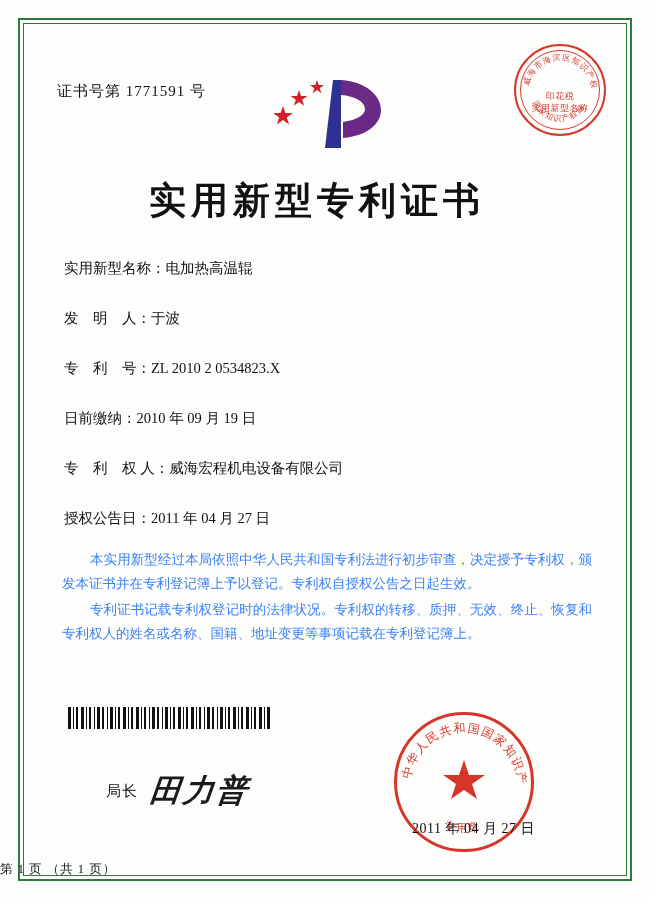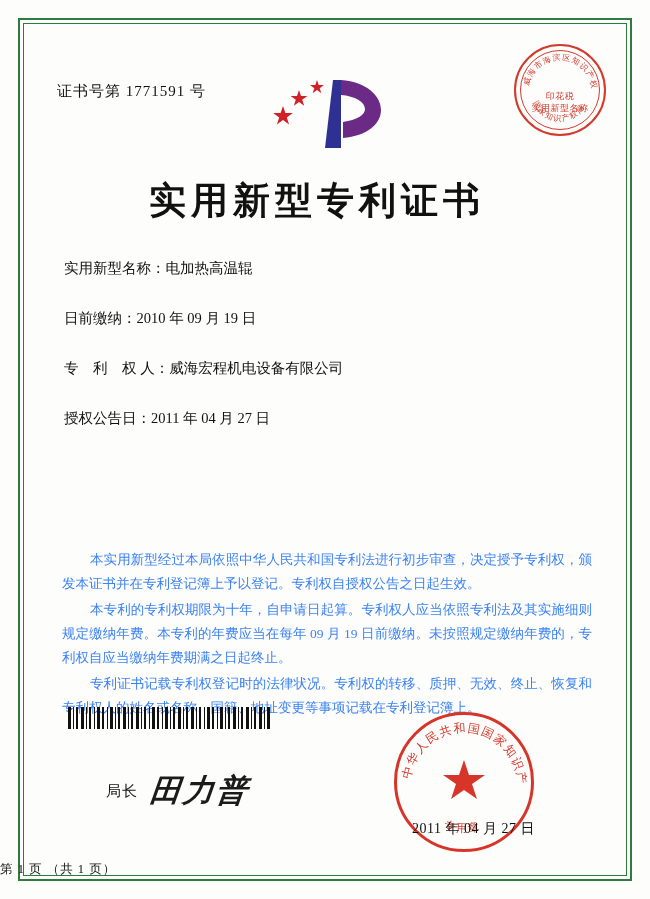--- a/index.html
+++ b/index.html
@@ -260,33 +260,38 @@
     </svg>
   </div>
 
   <div class="main-title">实用新型专利证书</div>
 
   <div class="fields">
     <div class="field-row">
       <span class="field-label">实用新型名称：</span><span class="field-value">电加热高温辊</span>
     </div>
     <div class="field-row">
+      <span class="field-label">发　明　人：</span><span class="field-value">于波</span>
+    </div>
+    <div class="field-row">
+      <span class="field-label">专　利　号：</span><span class="field-value">ZL 2010 2 0534823.X</span>
+    </div>
+    <div class="field-row">
       <span class="field-label">日前缴纳：</span><span class="field-value">2010 年 09 月 19 日</span>
     </div>
     <div class="field-row">
       <span class="field-label">专　利　权 人：</span><span class="field-value">威海宏程机电设备有限公司</span>
     </div>
     <div class="field-row">
       <span class="field-label">授权公告日：</span><span class="field-value">2011 年 04 月 27 日</span>
     </div>
   </div>
 
   <div class="body-text">
     <p>本实用新型经过本局依照中华人民共和国专利法进行初步审查，决定授予专利权，颁发本证书并在专利登记簿上予以登记。专利权自授权公告之日起生效。</p>
-    <p>本专利的专利权期限为十年，自申请日起算。专利权人应当依照专利法及其实施细则规定缴纳年费。本专利的年费应当在每年 09 月 19 日前缴纳。未按照规定缴纳年费的，专利权自应当缴纳年费期满之日起终止。</p>
     <p>专利证书记载专利权登记时的法律状况。专利权的转移、质押、无效、终止、恢复和专利权人的姓名或名称、国籍、地址变更等事项记载在专利登记簿上。</p>
   </div>
 
   <div class="barcode">
     <svg width="205" height="22" viewBox="0 0 205 22">
       <g fill="#111">
         <rect x="0" y="0" width="3" height="22"></rect>
           <rect x="5" y="0" width="1" height="22"></rect>
         <rect x="8" y="0" width="2" height="22"></rect>
           <rect x="13" y="0" width="3" height="22"></rect>

